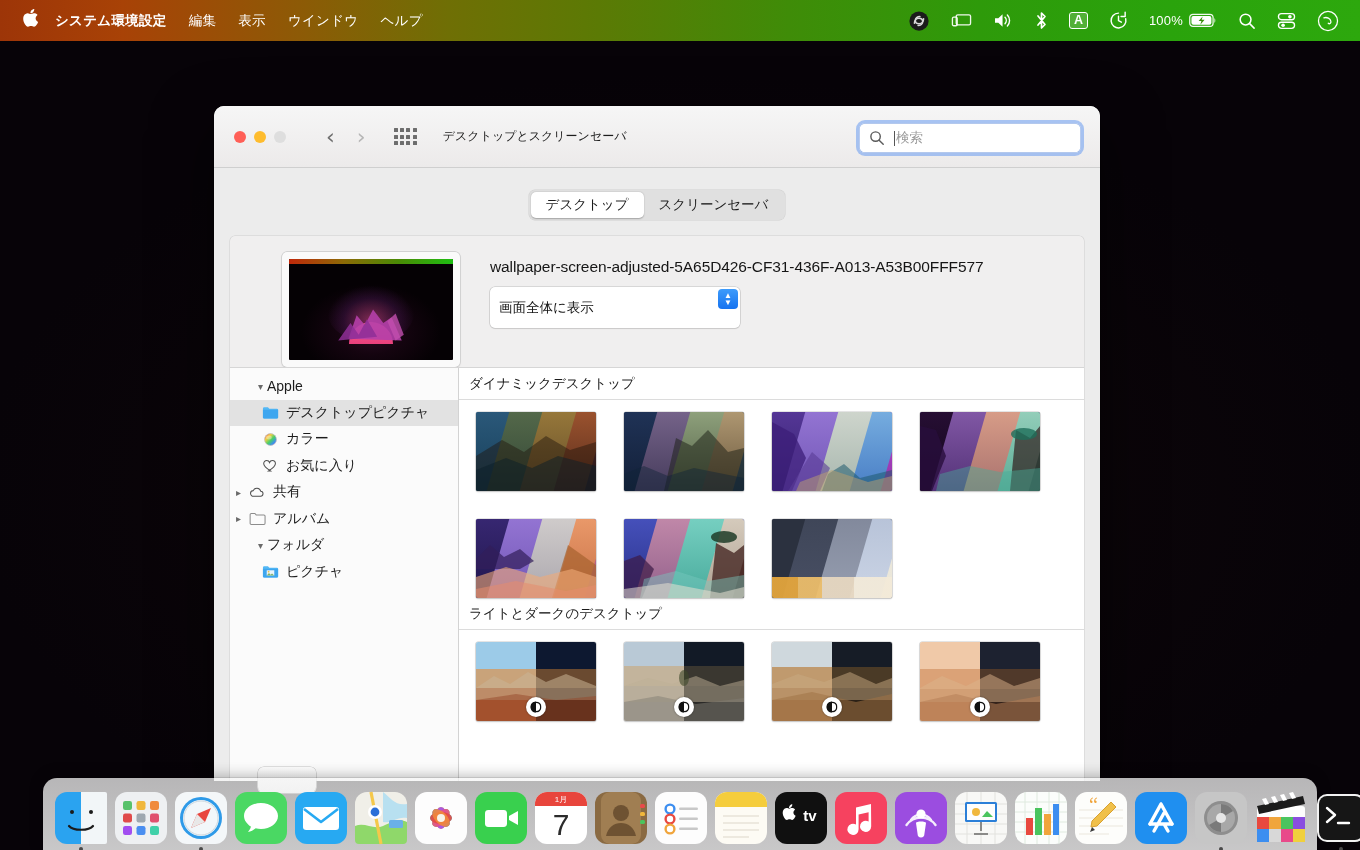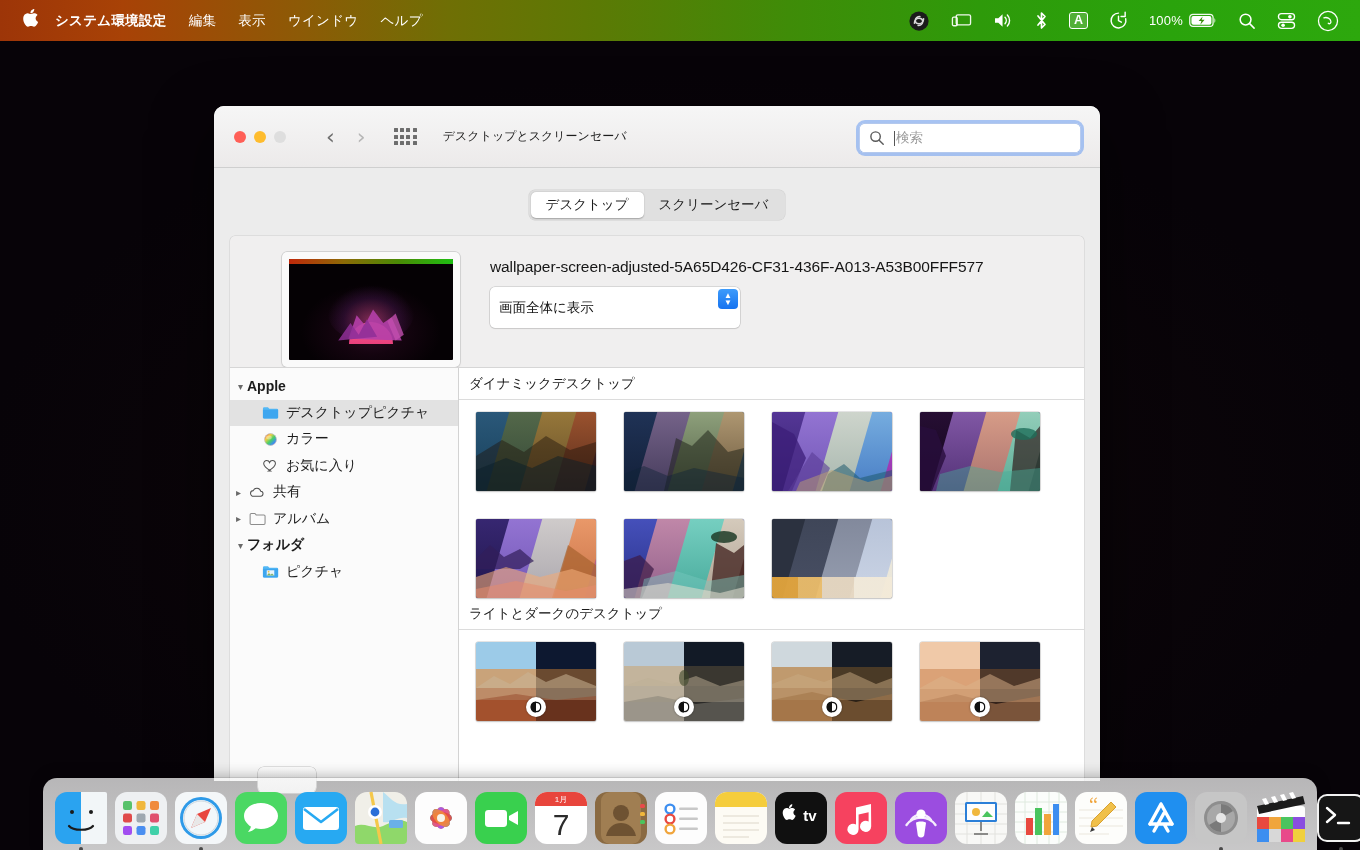--- a/index.html
+++ b/index.html
@@ -151,21 +151,21 @@
     width:229px; background:#fbfbfb; border-right:.5px solid #d3d3d3;
     padding-top:5px; font-size:14px; color:#1c1c1c; overflow:hidden;
   }
   .sb-row { display:flex; align-items:center; height:26.5px; padding-left:8px; white-space:nowrap; }
   .sb-row.sel { background:#e2e2e2; }
   .disc { width:13px; font-size:10px; color:#6a6a6a; flex:0 0 13px; text-align:center;
           font-family:"DejaVu Sans",sans-serif; }
   .disc.open::before { content:"\25BE"; }
   .disc.closed::before { content:"\25B8"; }
   .sb-ico { width:17px; height:15px; margin-right:7px; flex:0 0 auto; display:block; }
-  .sb-group { padding-left:4px;font-weight:bold; }
+  .sb-group { padding-left:24px; }
   .sb-child { padding-left:32px; }
   .sb-child2 { padding-left:2px; }
 
   
   #gallery { flex:1; overflow:hidden; position:relative; background:#fff; }
   .sec-head {
     font-size:13.5px; color:#1a1a1a; padding:7px 0 6px 10px;
     border-bottom:.5px solid #dcdcdc; background:#fff;
   }
   .thumbs { display:flex; padding:12px 0 0 17px; gap:28px; flex-wrap:wrap; }

